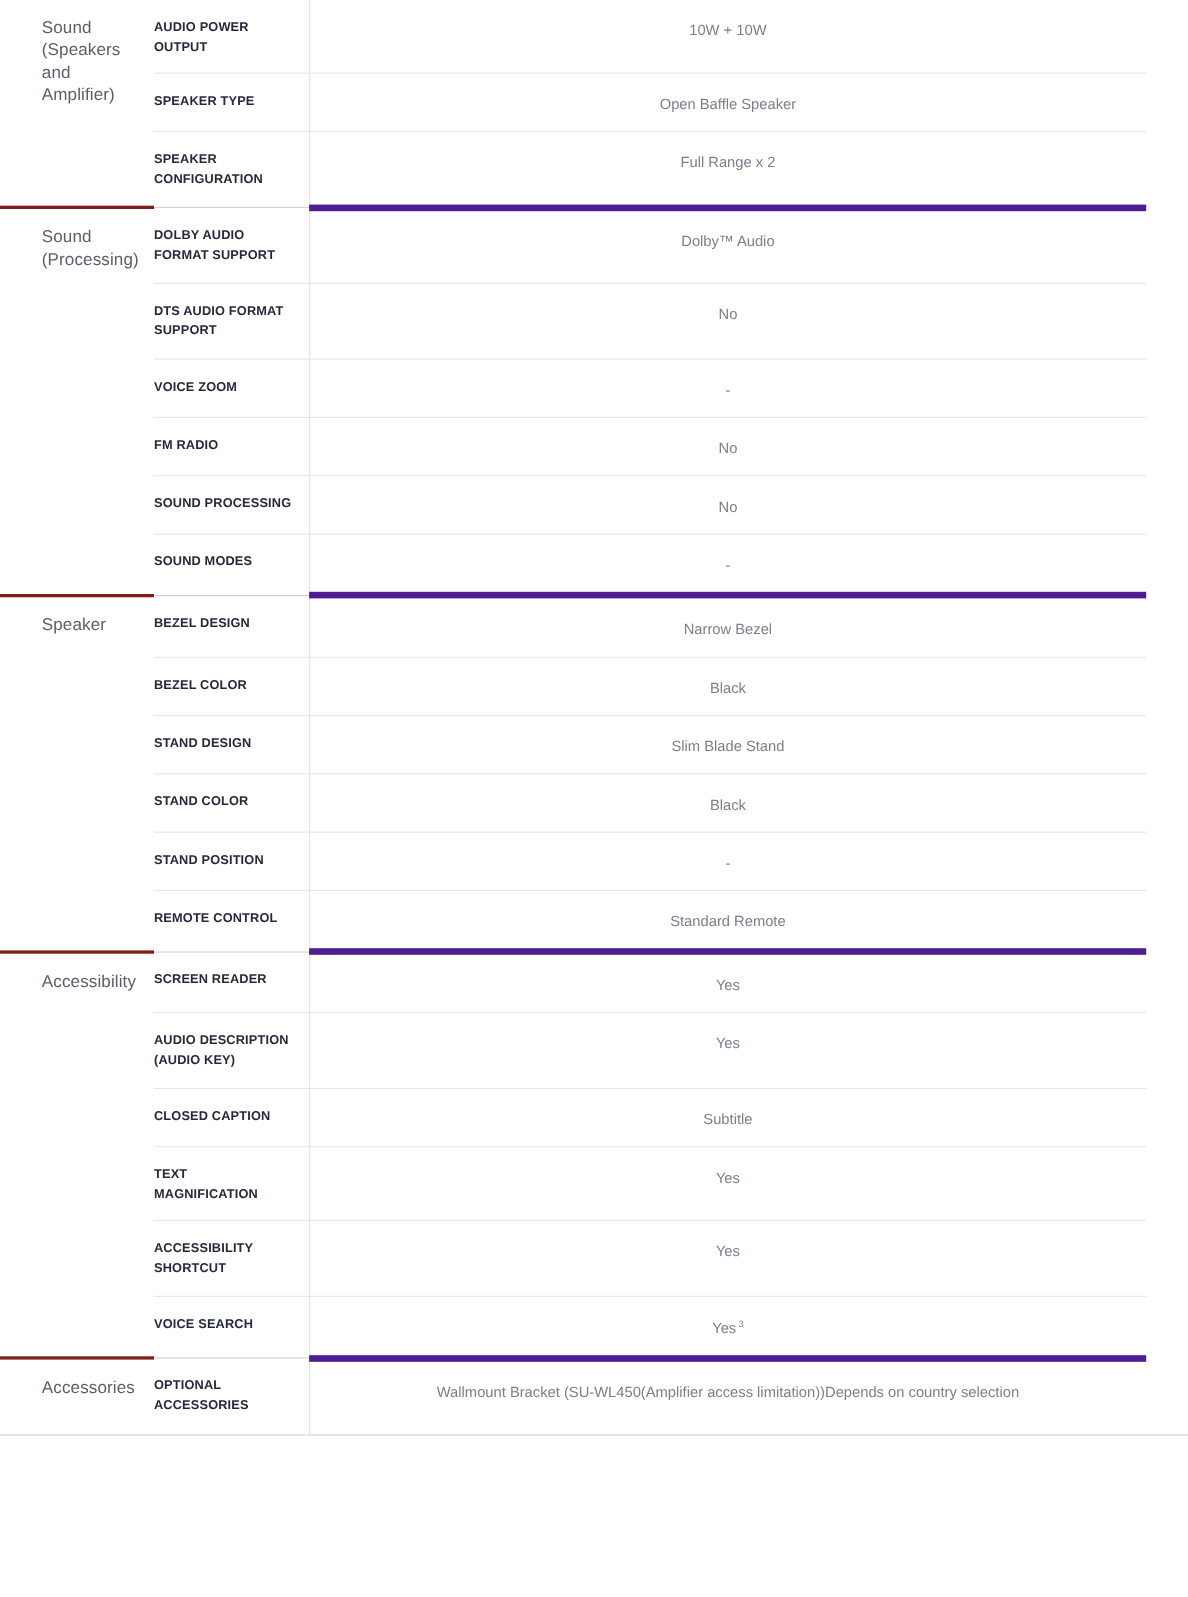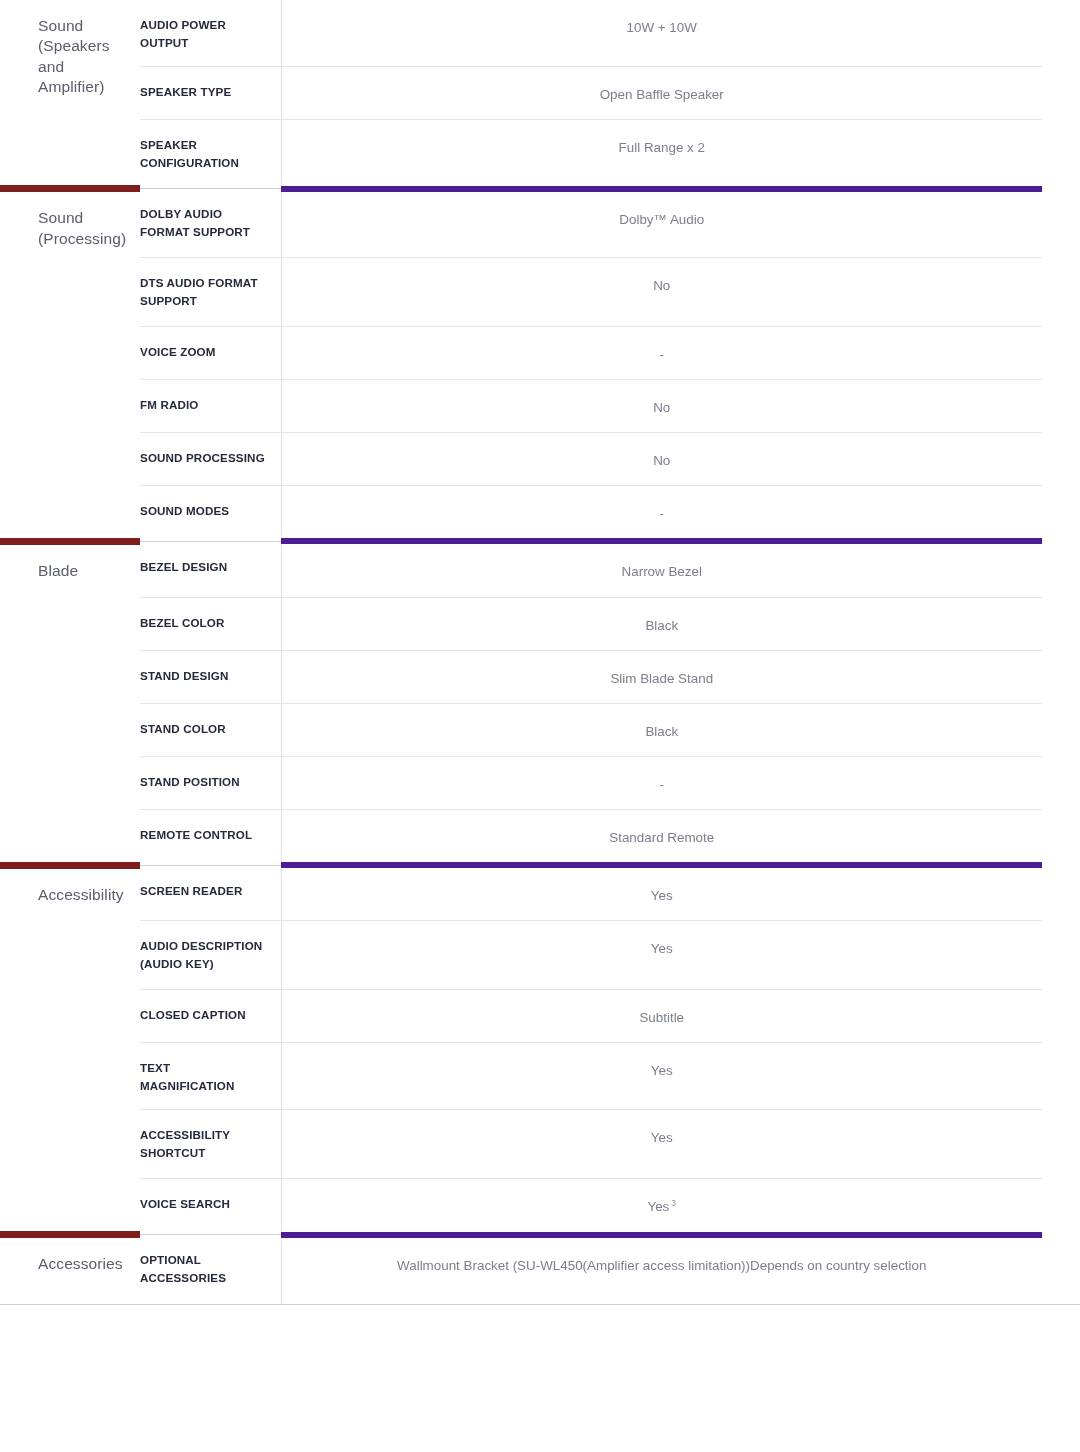--- a/index.html
+++ b/index.html
@@ -29,21 +29,21 @@
   .spec-table td {
     vertical-align: top;
     padding: 0;
     background: #ffffff;
   }
 
   
   td.section-cell {
     padding: 16px 10px 8px 38px;
     box-sizing: border-box;
-    border-top: 7px solid #7f1d1d;
+    border-top: 3px solid #7f1d1d;
   }
   td.section-cell.no-rule {
     border-top: none;
   }
   .section-title {
     color: #5a5d6b;
     font-size: 15.5px;
     line-height: 1.32;
     font-weight: 400;
     letter-spacing: 0.1px;
@@ -192,21 +192,21 @@
         <tr class="row-mid">
           <td class="label-cell">
             <div class="label-text">SOUND MODES</div>
           </td>
           <td class="value-cell">
             <div class="value-text"><span>-</span></div>
           </td>
         </tr>
         <tr class="row-mid">
           <td class="section-cell" rowspan="6">
-            <div class="section-title">Blade</div>
+            <div class="section-title">Speaker</div>
           </td>
           <td class="label-cell section-start">
             <div class="label-text">BEZEL DESIGN</div>
           </td>
           <td class="value-cell section-start">
             <div class="value-text"><span>Narrow Bezel</span></div>
           </td>
         </tr>
         <tr class="row-mid">
           <td class="label-cell">

